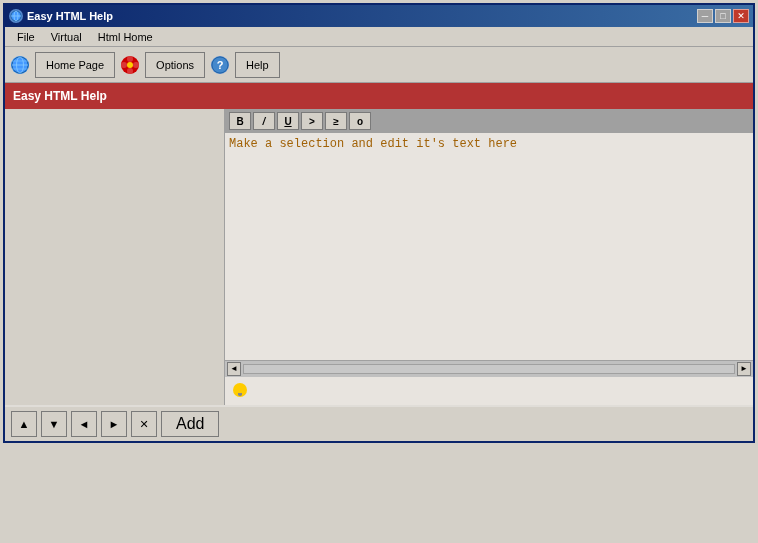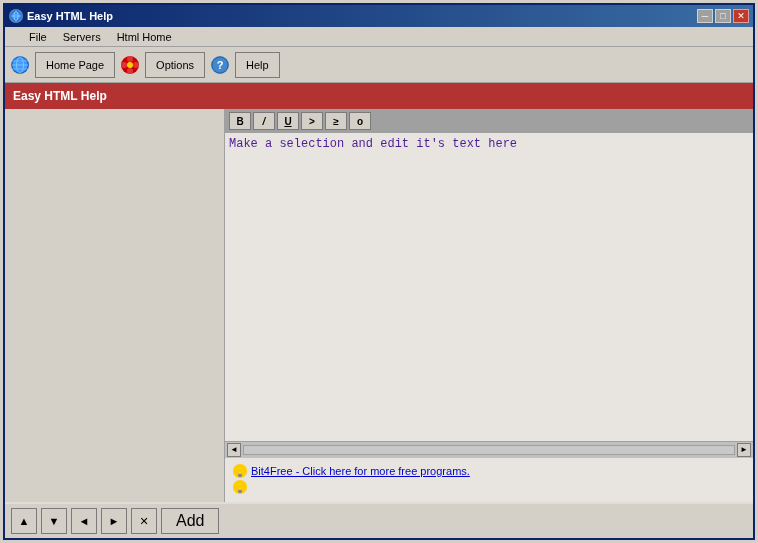--- a/index.html
+++ b/index.html
@@ -8,21 +8,21 @@
       height: 543px;
       background: #d4d0c8;
       font-family: 'Tahoma', 'Arial', sans-serif;
       font-size: 11px;
       overflow: hidden;
     }
 
     
     .window {
       width: 752px;
-      height: 537px;
+      height: 440px;
       margin: 3px;
       border: 2px solid #0a246a;
       background: #d4d0c8;
       display: flex;
       flex-direction: column;
     }
 
     
     .titlebar {
       background: linear-gradient(to right, #0a246a, #3b6ea5);
@@ -72,21 +72,21 @@
       background: #c0392b;
     }
 
     
     .menubar {
       background: #d4d0c8;
       height: 20px;
       display: flex;
       align-items: center;
       border-bottom: 1px solid #a0a0a0;
-      padding: 0 16px;
+      padding: 0 4px;
       flex-shrink: 0;
     }
     .menu-item {
       padding: 2px 8px;
       font-size: 11px;
       cursor: pointer;
     }
 
     
     .toolbar {
@@ -207,21 +207,21 @@
     .text-area {
       flex: 1;
       background: #e8e4df;
       padding: 4px;
       overflow: auto;
       position: relative;
     }
     .text-content {
       font-family: 'Courier New', monospace;
       font-size: 12px;
-      color: #4c1d95;
+      color: #a16207;
       white-space: pre;
     }
 
     
     .h-scrollbar {
       height: 16px;
       background: #c0c0c0;
       border-top: 1px solid #a0a0a0;
       display: flex;
       align-items: center;
@@ -327,21 +327,21 @@
     </div>
     <div class="titlebar-controls">
       <div class="titlebar-btn">─</div>
       <div class="titlebar-btn">□</div>
       <div class="titlebar-btn close-btn">✕</div>
     </div>
   </div>
 
   <div class="menubar">
     <div class="menu-item">File</div>
-    <div class="menu-item">Servers</div>
+    <div class="menu-item">Virtual</div>
     <div class="menu-item">Html Home</div>
   </div>
 
   <div class="toolbar">
     <div class="icon-globe">
       <svg width="18" height="18" viewBox="0 0 18 18">
         <circle cx="9" cy="9" r="8" fill="#4499ff" stroke="#2266aa" stroke-width="1"></circle>
         <ellipse cx="9" cy="9" rx="3.5" ry="8" fill="none" stroke="#88ccff" stroke-width="0.8"></ellipse>
         <line x1="1" y1="9" x2="17" y2="9" stroke="#88ccff" stroke-width="0.8"></line>
         <line x1="1" y1="5" x2="17" y2="5" stroke="#88ccff" stroke-width="0.5"></line>
@@ -406,30 +406,20 @@
 
       <div class="links-area">
         <div class="link-row">
           <div class="link-bulb">
             <svg width="14" height="14" viewBox="0 0 14 14">
               <circle cx="7" cy="6" r="4" fill="#ffcc00"></circle>
               <rect x="5" y="10" width="4" height="2" fill="#888"></rect>
               <rect x="5.5" y="12" width="3" height="1" fill="#888"></rect>
             </svg>
           </div>
-          <span class="link-text">Bit4Free - Click here for more free programs.</span>
-        </div>
-        <div class="link-row">
-          <div class="link-bulb">
-            <svg width="14" height="14" viewBox="0 0 14 14">
-              <circle cx="7" cy="6" r="4" fill="#ffcc00"></circle>
-              <rect x="5" y="10" width="4" height="2" fill="#888"></rect>
-              <rect x="5.5" y="12" width="3" height="1" fill="#888"></rect>
-            </svg>
-          </div>
         </div>
       </div>
     </div>
   </div>
 
   <div class="bottom-toolbar">
     <button class="nav-btn">▲</button>
     <button class="nav-btn">▼</button>
     <button class="nav-btn">◄</button>
     <button class="nav-btn">►</button>

